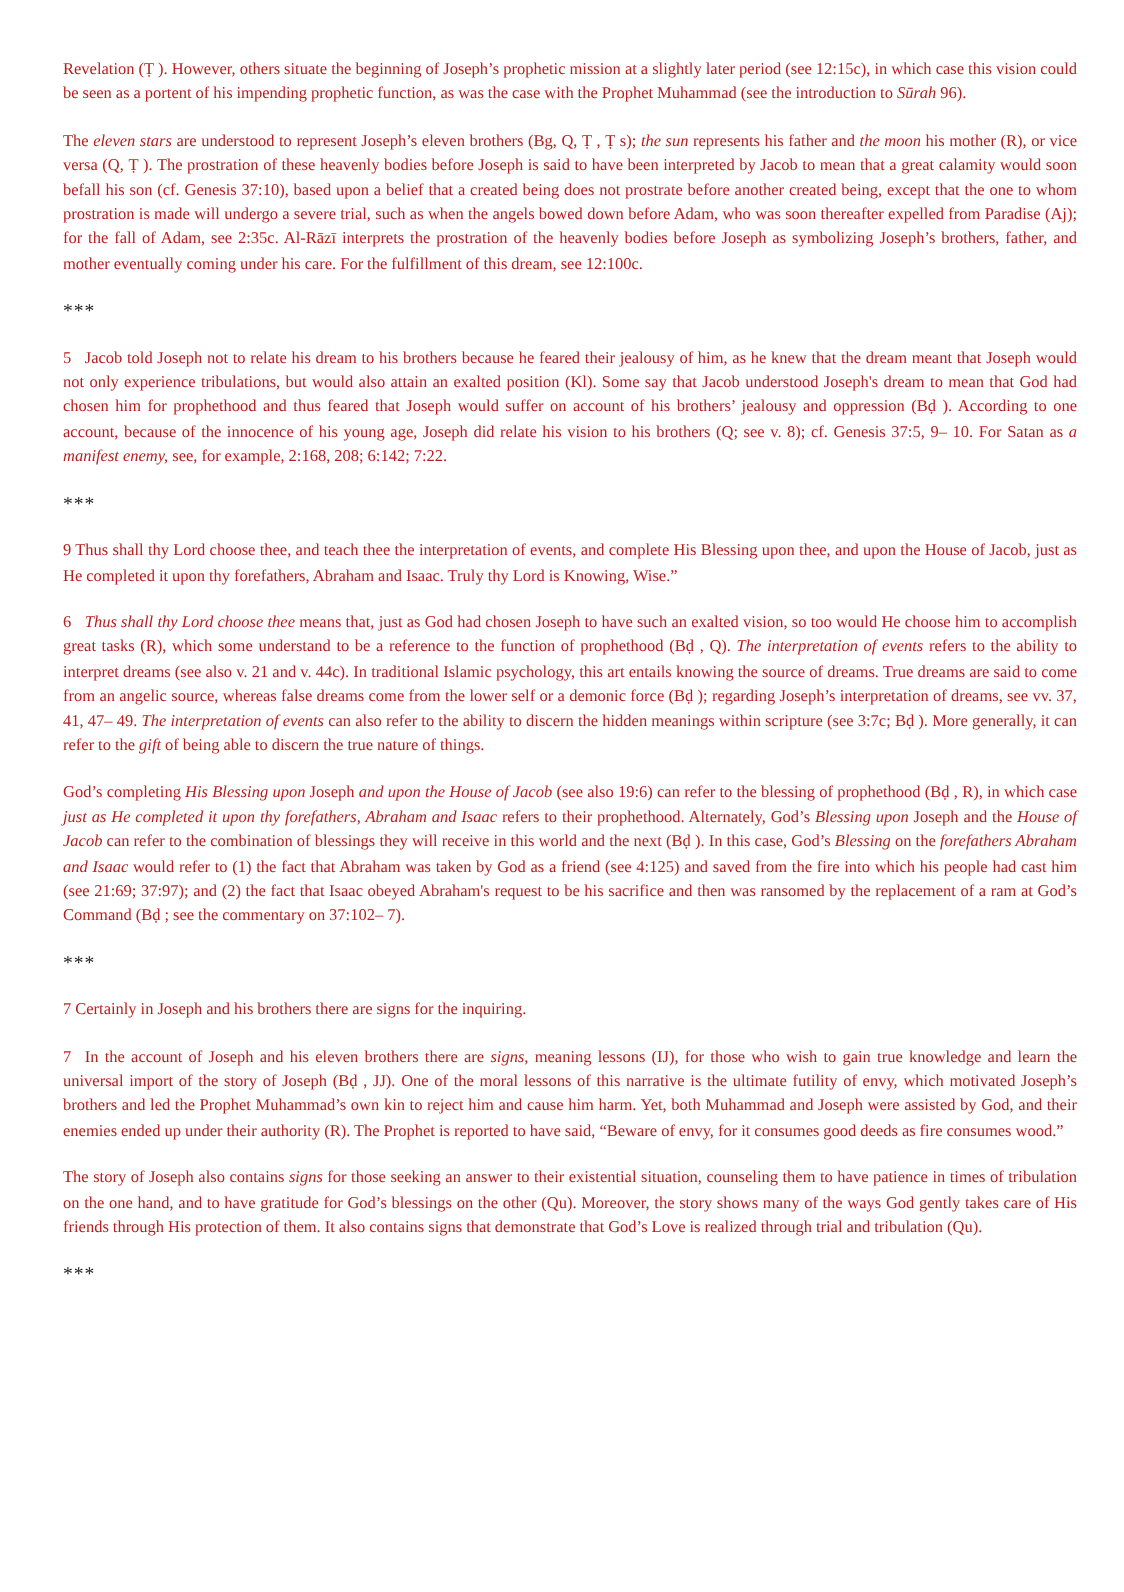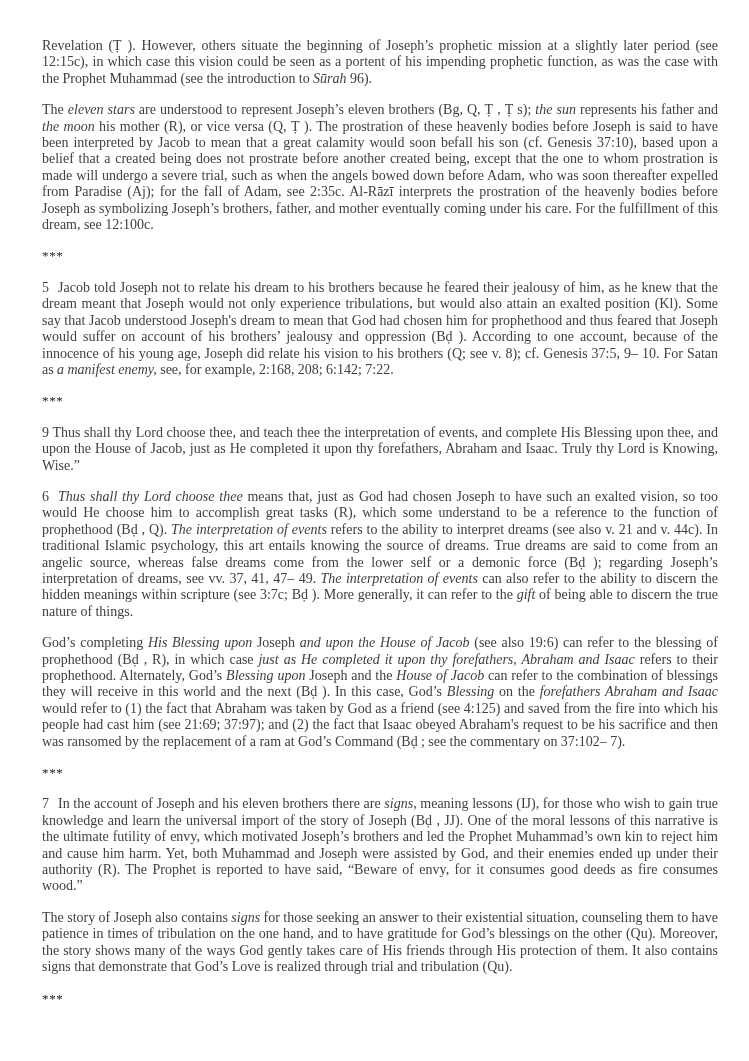--- a/index.html
+++ b/index.html
@@ -19,28 +19,28 @@
     background: #ffffff;
     box-sizing: border-box;
     padding: 38px 32px 20px 42px;
     overflow: hidden;
   }
   #content {
     width: 676px;
   }
   p.para {
     margin: 0 0 15px 0;
-    font-size: 14px;
+    font-size: 11px;
     line-height: 16.4px;
     text-align: justify;
     text-justify: inter-word;
     -webkit-hyphens: none;
     hyphens: none;
     word-spacing: -0.1px;
-    color: #404040;
+    color: #b91c1c;
   }
   p.para:last-child {
     margin-bottom: 0;
   }
   p.sep {
     margin: 0 0 15px 0;
     font-size: 13.1px;
     line-height: 16.4px;
     letter-spacing: 0.6px;
     text-align: left;
@@ -61,17 +61,18 @@
   <div id="content">
       <p class="para"><span>Revelation (Ṭ ). However, others situate the beginning of Joseph’s prophetic mission at a slightly later period (see 12:15c), in which case this vision could be seen as a portent of his impending prophetic function, as was the case with the Prophet Muhammad (see the introduction to <i>Sūrah</i> 96).</span></p>
       <p class="para"><span>The <i>eleven stars</i> are understood to represent Joseph’s eleven brothers (Bg, Q, Ṭ , Ṭ s); <i>the sun</i> represents his father and <i>the moon</i> his mother (R), or vice versa (Q, Ṭ ). The prostration of these heavenly bodies before Joseph is said to have been interpreted by Jacob to mean that a great calamity would soon befall his son (cf. Genesis 37:10), based upon a belief that a created being does not prostrate before another created being, except that the one to whom prostration is made will undergo a severe trial, such as when the angels bowed down before Adam, who was soon thereafter expelled from Paradise (Aj); for the fall of Adam, see 2:35c. Al-Rāzī interprets the prostration of the heavenly bodies before Joseph as symbolizing Joseph’s brothers, father, and mother eventually coming under his care. For the fulfillment of this dream, see 12:100c.</span></p>
       <p class="sep"><span>***</span></p>
       <p class="para commentary"><span class="lead">5</span><span>Jacob told Joseph not to relate his dream to his brothers because he feared their jealousy of him, as he knew that the dream meant that Joseph would not only experience tribulations, but would also attain an exalted position (Kl). Some say that Jacob understood Joseph's dream to mean that God had chosen him for prophethood and thus feared that Joseph would suffer on account of his brothers’ jealousy and oppression (Bḍ ). According to one account, because of the innocence of his young age, Joseph did relate his vision to his brothers (Q; see v. 8); cf. Genesis 37:5, 9– 10. For Satan as <i>a manifest enemy,</i> see, for example, 2:168, 208; 6:142; 7:22.</span></p>
       <p class="sep"><span>***</span></p>
       <p class="para"><span>9 Thus shall thy Lord choose thee, and teach thee the interpretation of events, and complete His Blessing upon thee, and upon the House of Jacob, just as He completed it upon thy forefathers, Abraham and Isaac. Truly thy Lord is Knowing, Wise.”</span></p>
       <p class="para commentary"><span class="lead">6</span><span><i>Thus shall thy Lord choose thee</i> means that, just as God had chosen Joseph to have such an exalted vision, so too would He choose him to accomplish great tasks (R), which some understand to be a reference to the function of prophethood (Bḍ , Q). <i>The interpretation of events</i> refers to the ability to interpret dreams (see also v. 21 and v. 44c). In traditional Islamic psychology, this art entails knowing the source of dreams. True dreams are said to come from an angelic source, whereas false dreams come from the lower self or a demonic force (Bḍ ); regarding Joseph’s interpretation of dreams, see vv. 37, 41, 47– 49. <i>The interpretation of events</i> can also refer to the ability to discern the hidden meanings within scripture (see 3:7c; Bḍ ). More generally, it can refer to the <i>gift</i> of being able to discern the true nature of things.</span></p>
       <p class="para"><span>God’s completing <i>His Blessing upon</i> Joseph <i>and upon the House of Jacob</i> (see also 19:6) can refer to the blessing of prophethood (Bḍ , R), in which case <i>just as He completed it upon thy forefathers, Abraham and Isaac</i> refers to their prophethood. Alternately, God’s <i>Blessing upon</i> Joseph and the <i>House of Jacob</i> can refer to the combination of blessings they will receive in this world and the next (Bḍ ). In this case, God’s <i>Blessing</i> on the <i>forefathers Abraham and Isaac</i> would refer to (1) the fact that Abraham was taken by God as a friend (see 4:125) and saved from the fire into which his people had cast him (see 21:69; 37:97); and (2) the fact that Isaac obeyed Abraham's request to be his sacrifice and then was ransomed by the replacement of a ram at God’s Command (Bḍ ; see the commentary on 37:102– 7).</span></p>
       <p class="sep"><span>***</span></p>
+      <p class="para"><span>7 Certainly in Joseph and his brothers there are signs for the inquiring.</span></p>
       <p class="para commentary"><span class="lead">7</span><span>In the account of Joseph and his eleven brothers there are <i>signs,</i> meaning lessons (IJ), for those who wish to gain true knowledge and learn the universal import of the story of Joseph (Bḍ , JJ). One of the moral lessons of this narrative is the ultimate futility of envy, which motivated Joseph’s brothers and led the Prophet Muhammad’s own kin to reject him and cause him harm. Yet, both Muhammad and Joseph were assisted by God, and their enemies ended up under their authority (R). The Prophet is reported to have said, “Beware of envy, for it consumes good deeds as fire consumes wood.”</span></p>
       <p class="para"><span>The story of Joseph also contains <i>signs</i> for those seeking an answer to their existential situation, counseling them to have patience in times of tribulation on the one hand, and to have gratitude for God’s blessings on the other (Qu). Moreover, the story shows many of the ways God gently takes care of His friends through His protection of them. It also contains signs that demonstrate that God’s Love is realized through trial and tribulation (Qu).</span></p>
       <p class="sep"><span>***</span></p>
     </div>
 </div>
 
 </body></html>

